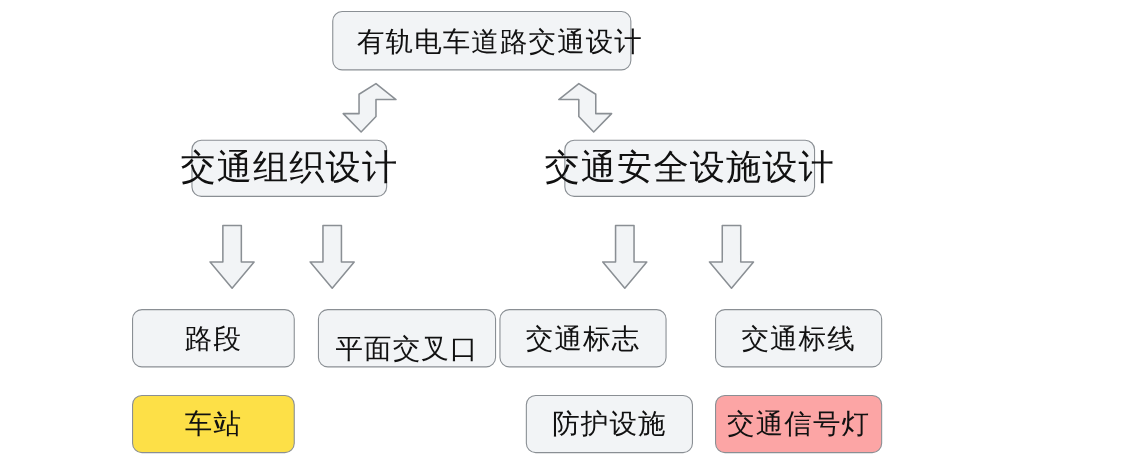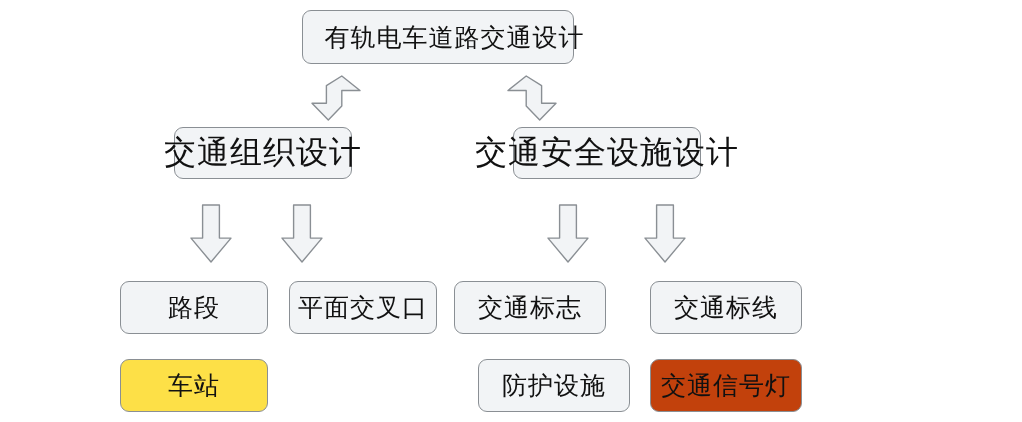--- a/index.html
+++ b/index.html
@@ -49,43 +49,43 @@
 
 <div id="canvas" style="background: rgb(255, 255, 255);">
 
   <div class="node level1" id="node-title" style="left: 302px; top: 10px; width: 272px; height: 54px; background: rgb(242, 244, 246); border-color: rgb(138, 143, 148); color: rgb(17, 17, 17);">
     <span>有轨电车道路交通设计</span>
   </div>
 
   <div class="node level2" id="node-l2-0" style="left: 174px; top: 127px; width: 178px; height: 52px; background: rgb(242, 244, 246); border-color: rgb(138, 143, 148); color: rgb(17, 17, 17);">
     <span>交通组织设计</span>
   </div>
-  <div class="node level2" id="node-l2-1" style="left: 513px; top: 127px; width: 188px; height: 52px; background: rgb(242, 244, 246); border-color: rgb(138, 143, 148); color: rgb(17, 17, 17);">
+  <div class="node level2" id="node-l2-1" style="left: 513px; top: 127px; width: 228px; height: 52px; background: rgb(242, 244, 246); border-color: rgb(138, 143, 148); color: rgb(17, 17, 17);">
     <span>交通安全设施设计</span>
   </div>
 
   <div class="node leaf" id="node-leaf-0" style="left: 107px; top: 281px; width: 148px; height: 53px; background: rgb(242, 244, 246); border-color: rgb(138, 143, 148); color: rgb(17, 17, 17);">
     <span>路段</span>
   </div>
-  <div class="node leaf" id="node-leaf-1" style="left: 276px; top: 281px; width: 148px; height: 53px; background: rgb(242, 244, 246); border-color: rgb(138, 143, 148); color: rgb(17, 17, 17);">
+  <div class="node leaf" id="node-leaf-1" style="left: 276px; top: 281px; width: 162px; height: 53px; background: rgb(242, 244, 246); border-color: rgb(138, 143, 148); color: rgb(17, 17, 17); align-items: flex-end;">
     <span>平面交叉口</span>
   </div>
   <div class="node leaf" id="node-leaf-2" style="left: 441px; top: 281px; width: 152px; height: 53px; background: rgb(242, 244, 246); border-color: rgb(138, 143, 148); color: rgb(17, 17, 17);">
     <span>交通标志</span>
   </div>
   <div class="node leaf" id="node-leaf-3" style="left: 637px; top: 281px; width: 152px; height: 53px; background: rgb(242, 244, 246); border-color: rgb(138, 143, 148); color: rgb(17, 17, 17); font-family: Liberation Mono, monospace;">
     <span>交通标线</span>
   </div>
   <div class="node leaf" id="node-leaf-4" style="left: 107px; top: 359px; width: 148px; height: 53px; background: #fde047; border-color: rgb(138, 143, 148); color: rgb(17, 17, 17);">
     <span>车站</span>
   </div>
   <div class="node leaf" id="node-leaf-5" style="left: 465px; top: 359px; width: 152px; height: 53px; background: rgb(242, 244, 246); border-color: rgb(138, 143, 148); color: rgb(17, 17, 17);">
     <span>防护设施</span>
   </div>
-  <div class="node leaf" id="node-leaf-6" style="left: 637px; top: 359px; width: 152px; height: 53px; background: #c2410c; border-color: rgb(138, 143, 148); color: rgb(17, 17, 17);">
+  <div class="node leaf" id="node-leaf-6" style="left: 637px; top: 359px; width: 152px; height: 53px; background: #fca5a5; border-color: rgb(138, 143, 148); color: rgb(17, 17, 17);">
     <span>交通信号灯</span>
   </div>
 
   <div class="arrow" id="arrow-0" style="left: 312px; top: 76px; width: 48px; height: 44px;">
       <svg width="48" height="44" viewBox="0 0 48 44">
         <polygon points="29.8,0.0 48.0,14.5 29.8,14.5 29.8,29.9 16.3,44.0 0.0,27.3 14.4,27.3 14.4,9.7" fill="#f2f4f6" stroke="#8a8f94" stroke-width="1.4" stroke-linejoin="round"></polygon>
       </svg>
     </div>
   <div class="arrow" id="arrow-1" style="left: 508px; top: 76px; width: 48px; height: 44px;">
       <svg width="48" height="44" viewBox="0 0 48 44">

